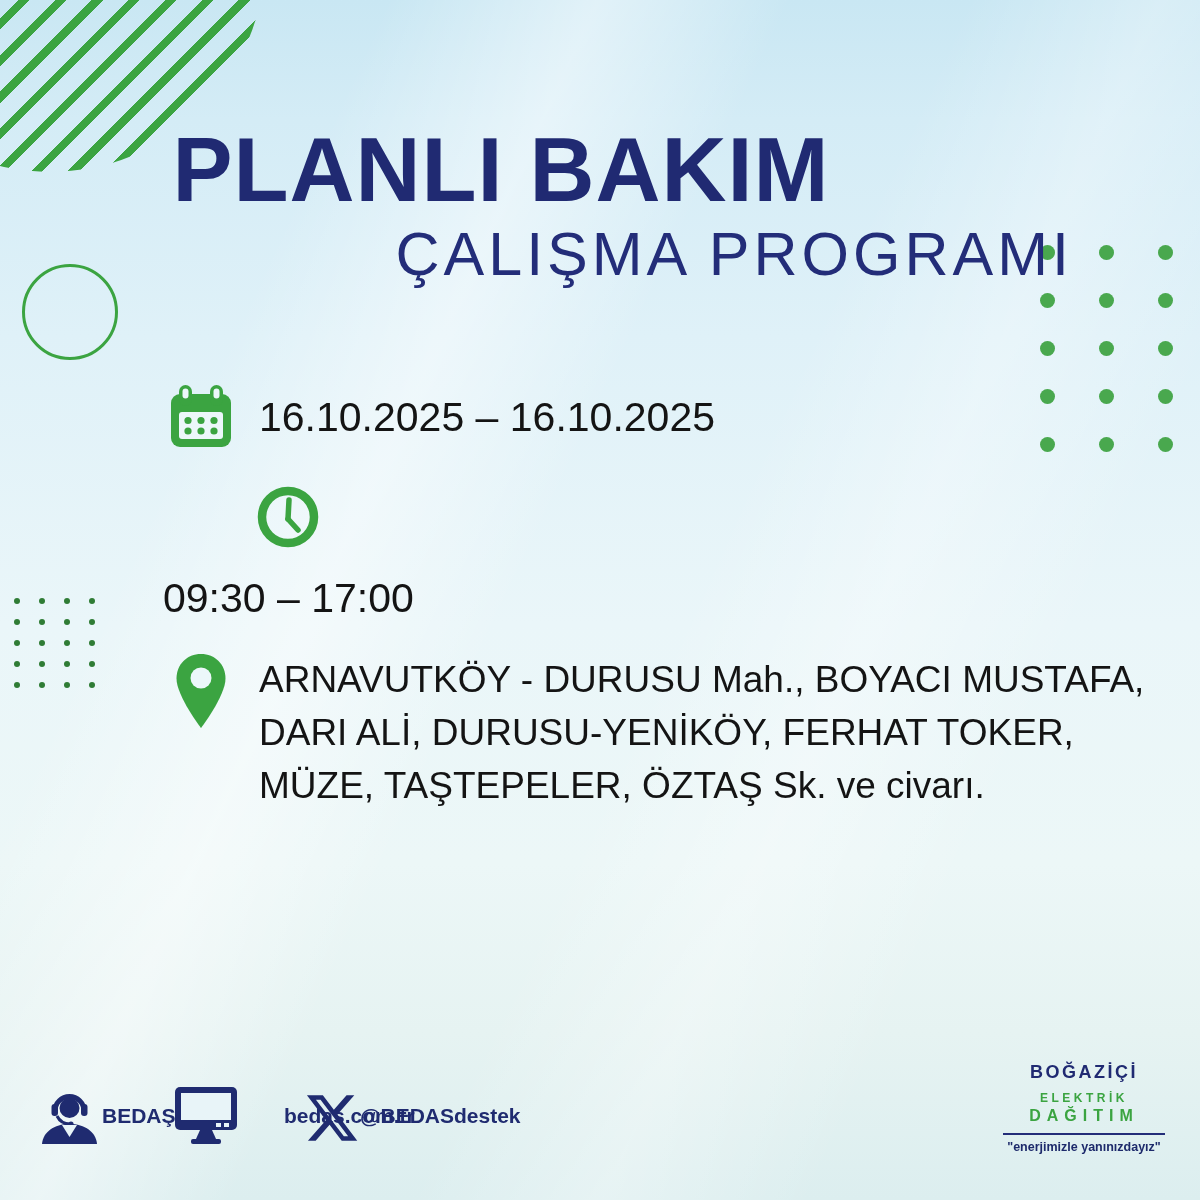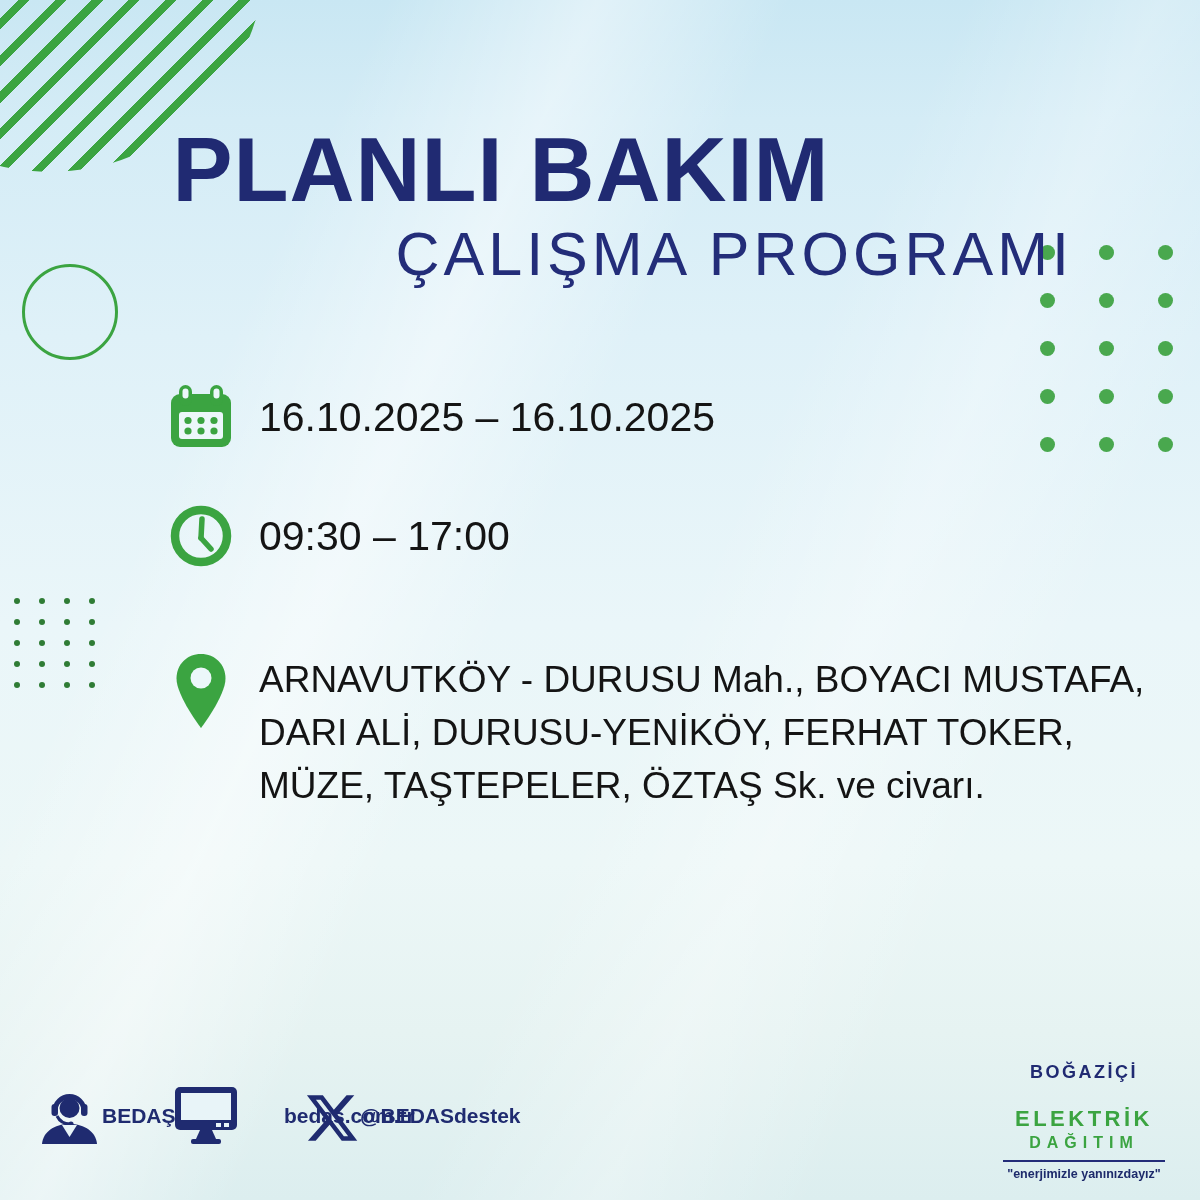--- a/index.html
+++ b/index.html
@@ -31,37 +31,37 @@
   
   .title1{position:absolute;top:122px;left:0;width:1002px;text-align:center;
     font-size:90px;line-height:96px;font-weight:800;letter-spacing:1px;color:#202a72;}
   .title2{position:absolute;top:221px;left:0;width:1060px;text-align:right;
     font-size:61px;line-height:66px;font-weight:500;letter-spacing:4px;color:#232d79;margin-left:13px;}
   
   .row{position:absolute;left:163px;display:flex;align-items:center;gap:20px;}
   .icon-wrap{width:76px;display:flex;justify-content:center;align-items:center;flex:0 0 76px;}
   .row-text{font-size:41px;color:#141414;}
   .row-date{top:382px;}
-  .row-time{top:504px;}
+  .row-time{top:479px;flex-direction:column;}
   .row-work{top:554px;}
   .row-loc{top:650px;align-items:flex-start;}
   .row-loc .icon-wrap{margin-top:2px;}
   .loc-text{font-size:37px;line-height:53px;color:#141414;margin-top:3px;}
   .loc-line{display:block;}
   
   .contact{position:absolute;top:1076px;width:136px;display:flex;flex-direction:row;align-items:center;}
   .contact .icon-box{height:70px;display:flex;align-items:flex-end;justify-content:center;}
   .contact .label{margin-top:9px;font-size:21px;font-weight:700;color:#1f2b70;white-space:nowrap;}
   .contact1{left:36px;}
   .contact2{left:172px;gap:44px;}
   .contact3{left:304px;}
   
   .brand{position:absolute;left:1000px;top:1062px;width:168px;text-align:center;}
   .brand-l1{font-size:18px;font-weight:800;letter-spacing:2.5px;color:#202a72;}
-  .brand-l2{font-size:22px;font-weight:800;letter-spacing:3.5px;color:#3ba441;margin-top:23px;}
+  .brand-l2{font-size:12px;font-weight:800;letter-spacing:3.5px;color:#3ba441;margin-top:8px;}
   .brand-l3{font-size:16px;font-weight:800;letter-spacing:6px;color:#3ba441;margin-top:2px;}
   .brand-rule{height:2px;background:#232d79;margin:8px 3px 5px 3px;}
   .brand-slogan{font-size:12.5px;font-weight:600;color:#1d2a6b;}
 </style>
 </head>
 <body>
 
 <div class="canvas">
 
   <div class="stripe-blob"></div>

